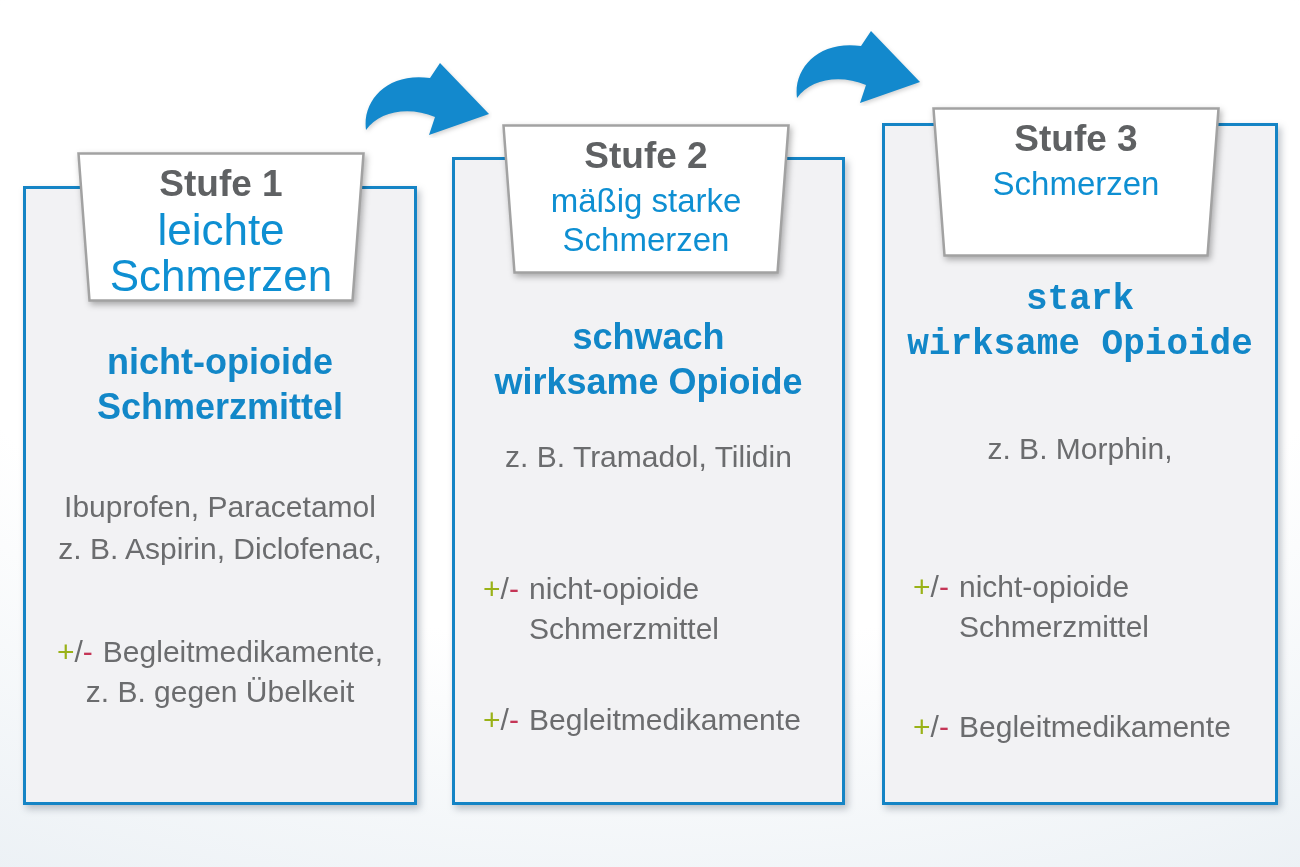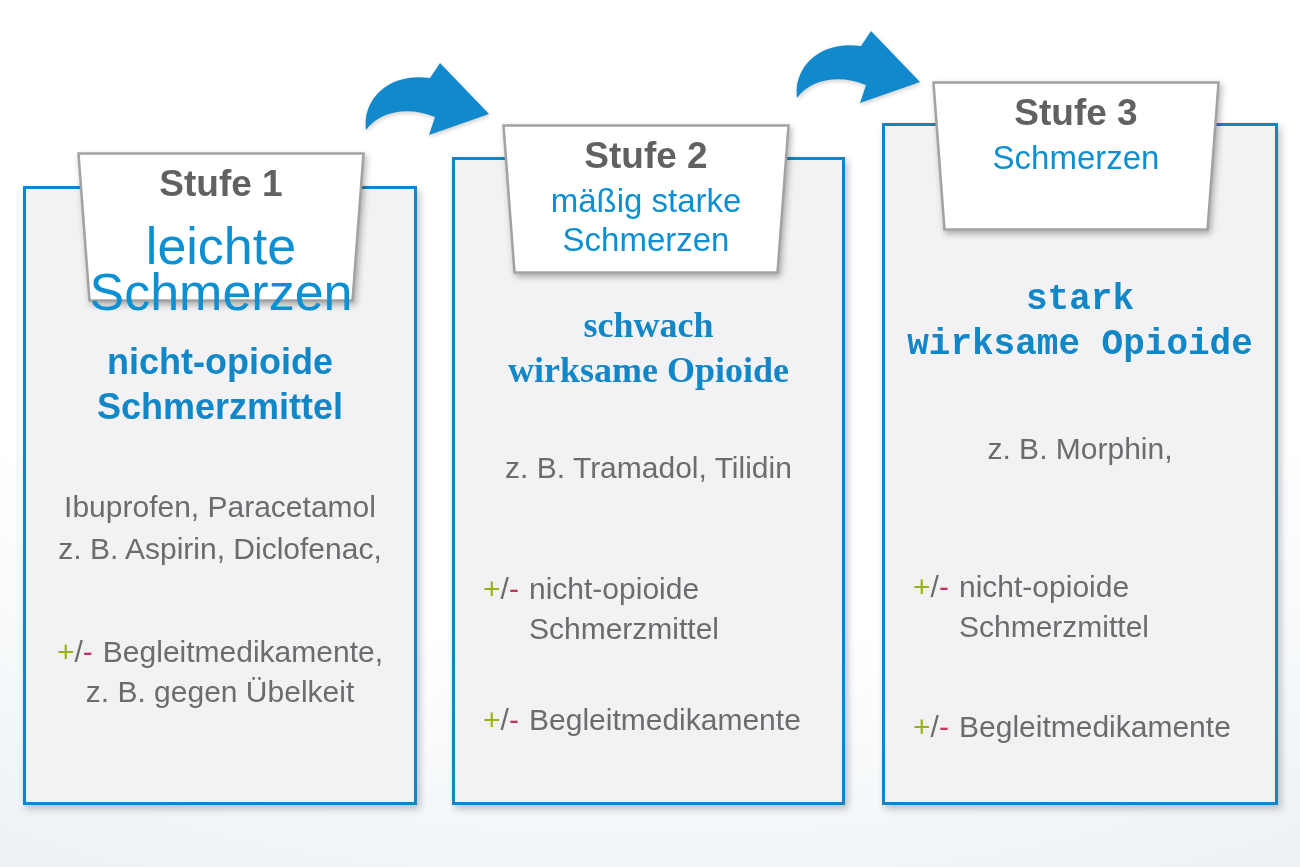--- a/index.html
+++ b/index.html
@@ -21,29 +21,29 @@
   }
   #stage-1 .stage-box{left:23px;top:186px;width:394px;height:619px;}
   #stage-2 .stage-box{left:452px;top:157px;width:393px;height:648px;}
   #stage-3 .stage-box{left:882px;top:123px;width:396px;height:682px;}
 
   .heading{
     position:absolute;left:0;right:0;text-align:center;
     color:#1287c8;font-weight:bold;font-size:36px;line-height:45px;
   }
   #stage-1 .heading{top:150px;}
-  #stage-2 .heading{top:143px;font-family:Liberation Serif, serif;}
+  #stage-2 .heading{top:154px;}
   #stage-3 .heading{top:151px;font-family:Liberation Mono, monospace;}
 
   .examples{
     position:absolute;left:0;right:0;text-align:center;
     color:#6b6c6e;font-size:30px;line-height:42px;
   }
   #stage-1 .examples{top:297px;}
-  #stage-2 .examples{top:287px;}
+  #stage-2 .examples{top:276px;}
   #stage-3 .examples{top:302px;}
 
   .line{display:block;}
   .extra{color:#6b6c6e;font-size:30px;line-height:40px;}
   .extra-center{position:absolute;left:0;right:0;text-align:center;top:443px;}
   .extra-center .prefix{margin-right:10px;}
   .extra-hang{position:absolute;left:28px;right:6px;text-align:left;}
   .extra-hang .prefix{display:inline-block;width:46px;}
   .extra-hang .cont{display:block;padding-left:46px;}
   #stage-2 .extra-1{top:409px;}
@@ -52,27 +52,27 @@
   #stage-3 .extra-2{top:581px;}
   .first{display:inline;}
   .plus{color:#9ab217;}
   .slash{color:#6b6c6e;}
   .minus{color:#c53556;}
 
   
   .stage-card{position:absolute;width:290px;height:152px;}
   #stage-1 .stage-card{left:76px;top:151px;}
   #stage-2 .stage-card{left:501px;top:123px;}
-  #stage-3 .stage-card{left:931px;top:80px;}
+  #stage-3 .stage-card{left:931px;top:106px;}
   .card-bg{position:absolute;left:0;top:0;width:290px;height:152px;overflow:visible;}
   .card-bg path{filter:drop-shadow(2px 3px 3px rgba(0,0,0,.30));}
   .card-text{position:absolute;left:0;top:0;right:0;text-align:center;}
   .card-title{font-size:37px;font-weight:bold;color:#5f6163;line-height:42px;padding-top:12px;}
   .card-sub{color:#0e8fd2;margin-top:4px;}
-  #stage-1 .card-sub{font-size:52px;line-height:46px;margin-top:18px;}
+  #stage-1 .card-sub{font-size:44px;line-height:46px;margin-top:2px;}
   #stage-2 .card-sub,#stage-3 .card-sub{font-size:33px;line-height:39px;}
 
   
   .arrow{position:absolute;width:130px;height:78px;}
   #arrow-1{left:362px;top:60px;}
   #arrow-2{left:793px;top:28px;}
   .arrow path{fill:#1389cd;filter:drop-shadow(1px 2px 2px rgba(0,0,0,.18));}
 </style>
 </head>
 <body>

